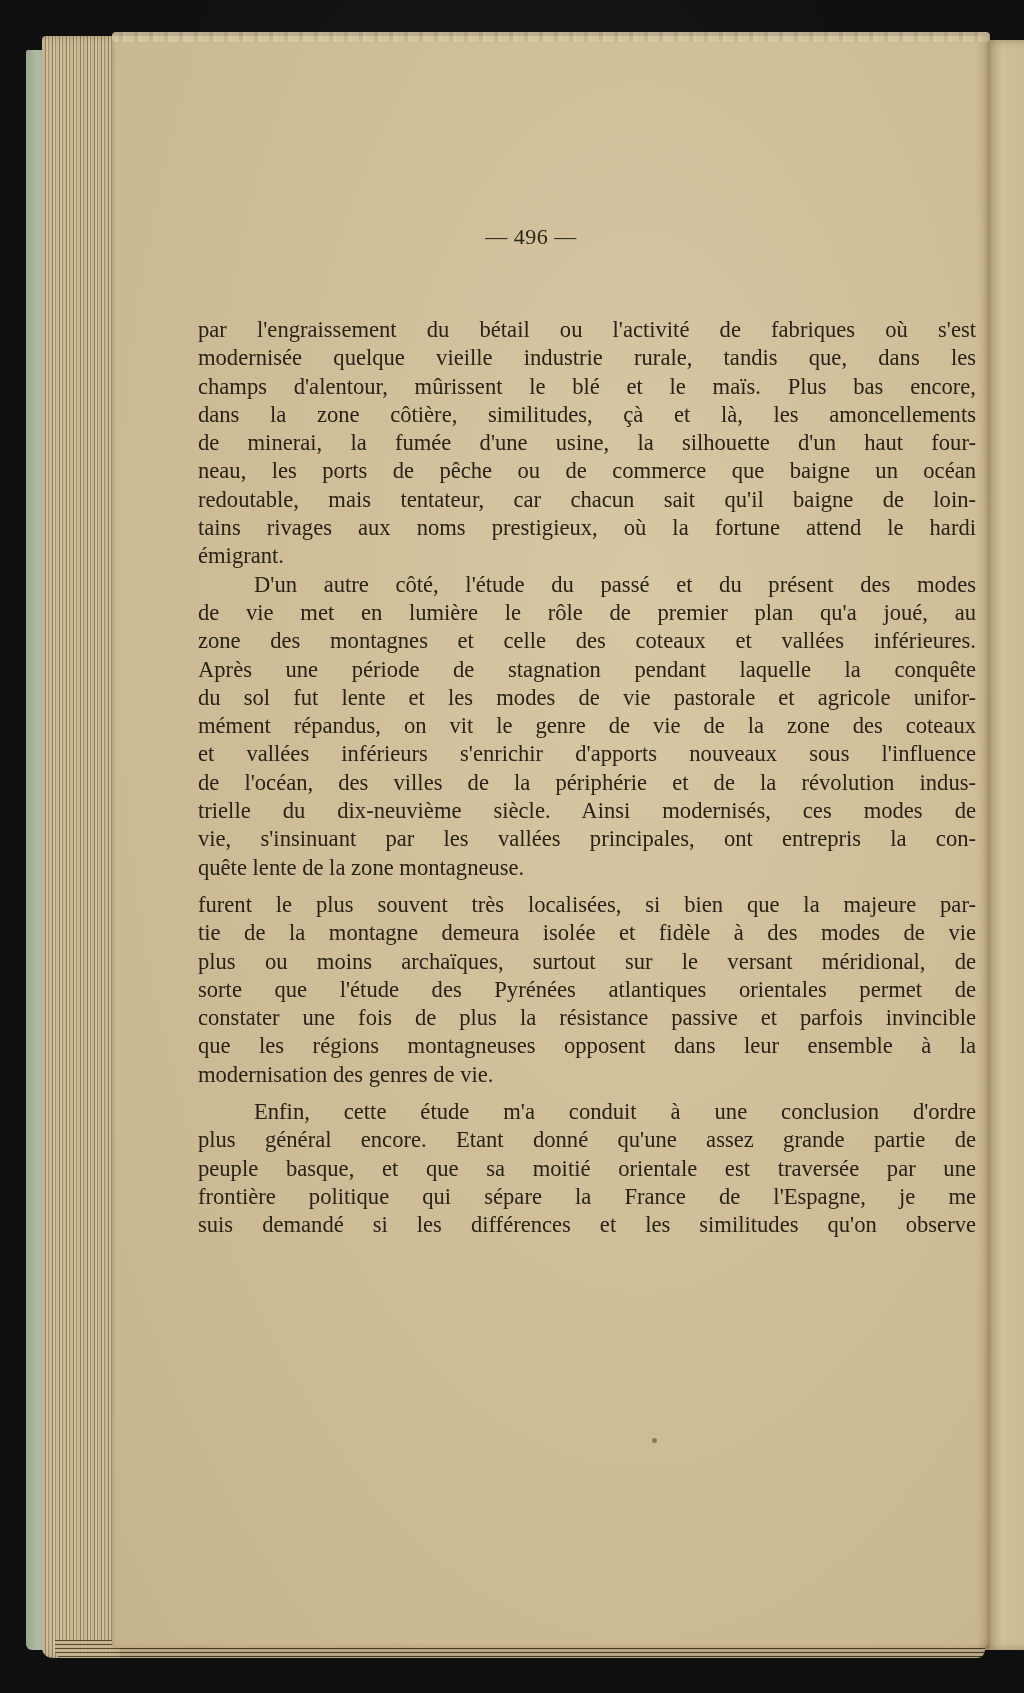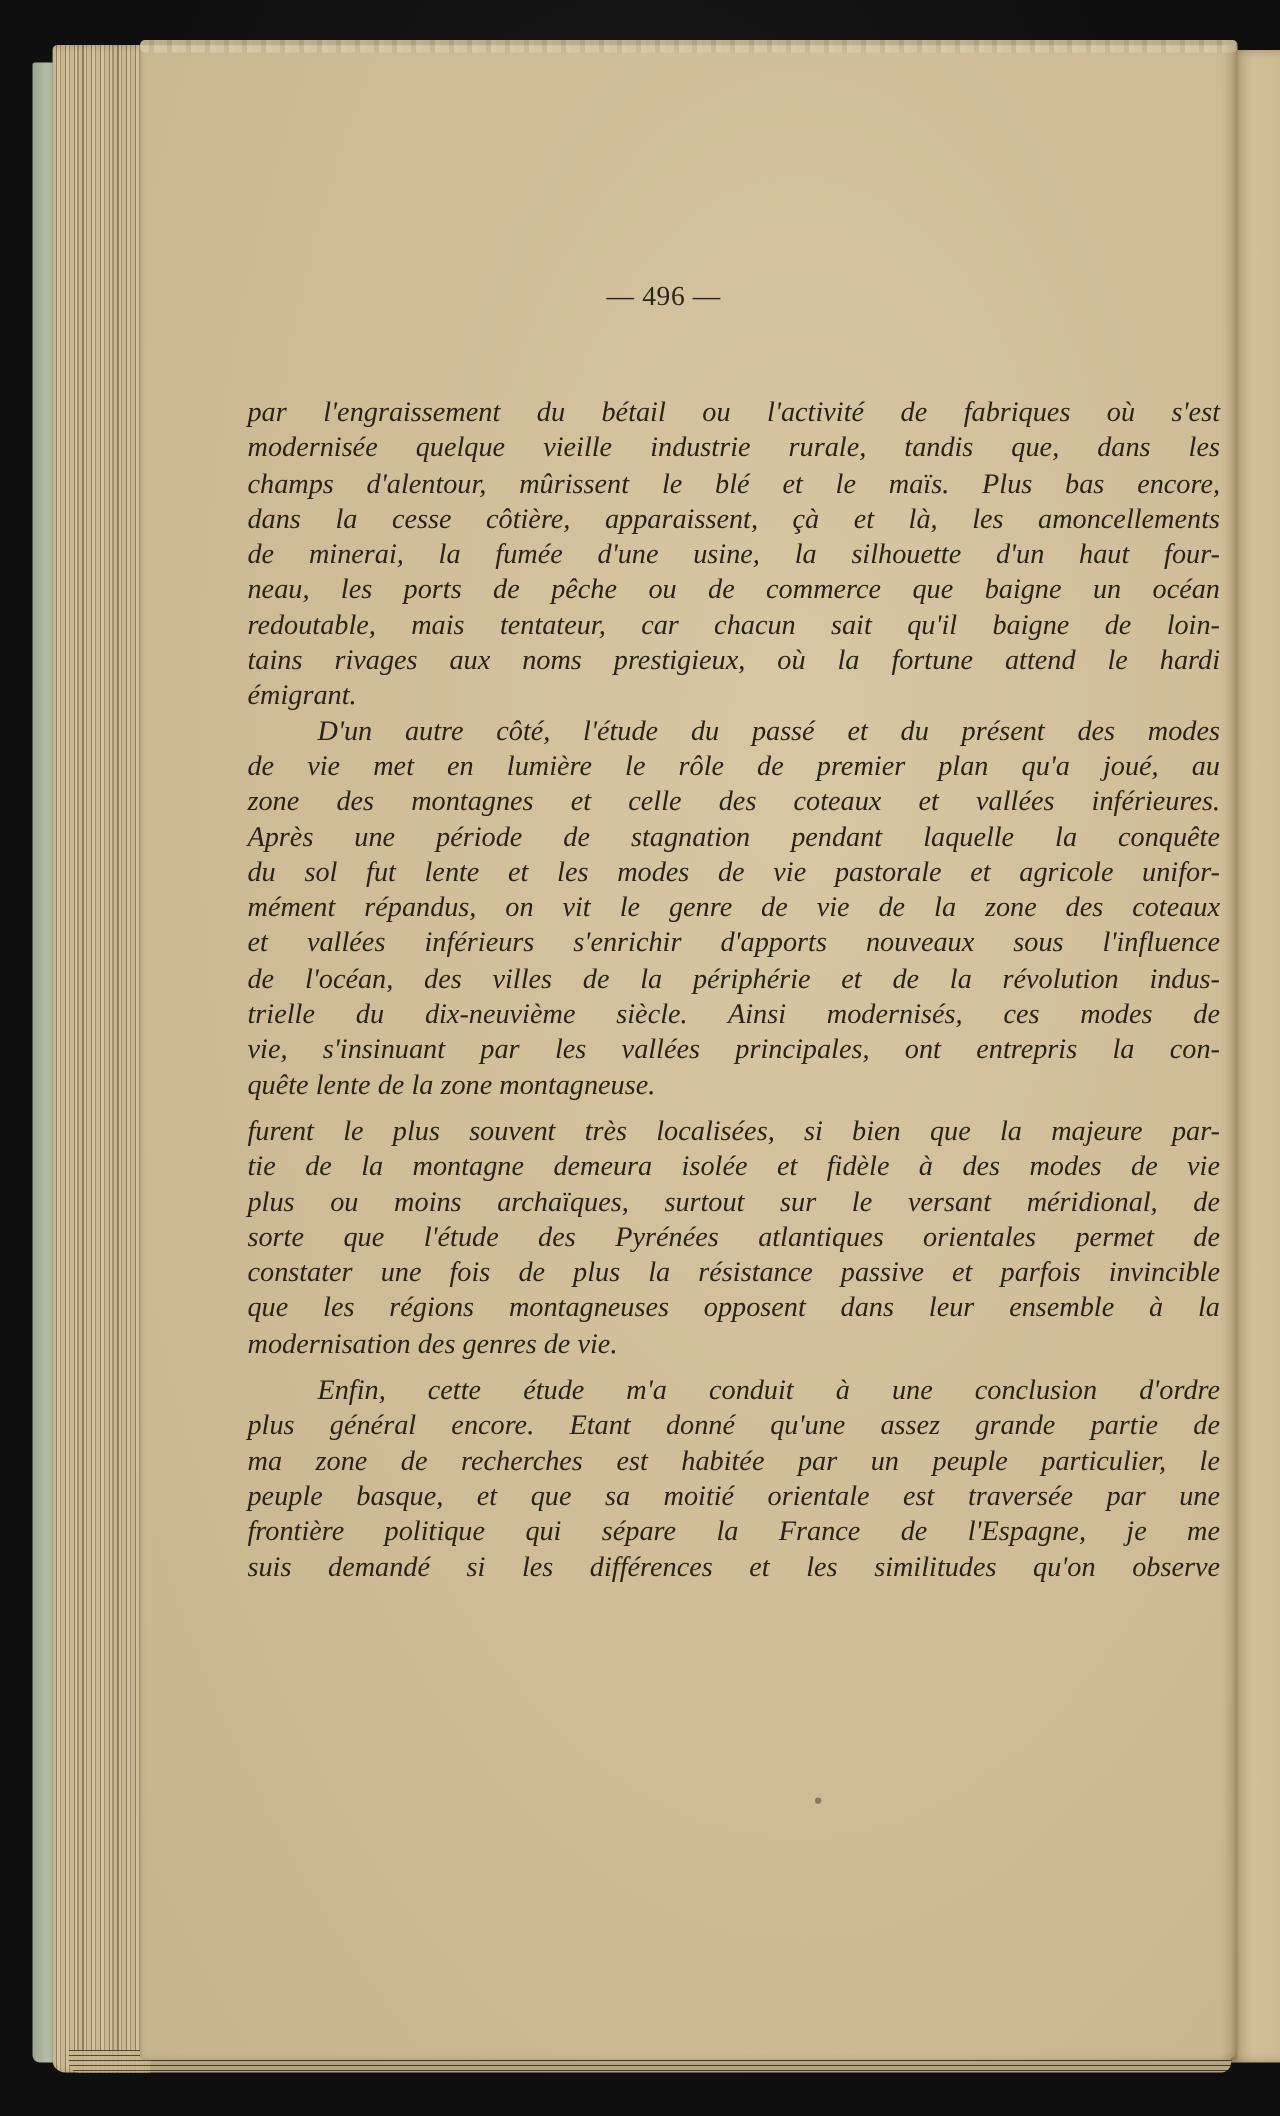--- a/index.html
+++ b/index.html
@@ -128,21 +128,20 @@
       font-size: 22.6px;
       line-height: 28.3px;
     }
     .line {
       display: block;
       text-align: justify;
       text-align-last: justify;
       white-space: nowrap;
       height: 28.3px;
       overflow: visible;
-      font-style: italic;
     }
     .line.last {
       text-align-last: left;
     }
     .line.indent {
       padding-left: 56px;
     }
     .para-gap {
       height: 9px;
     }
@@ -162,21 +161,21 @@
 </div>
 
 <div class="page-number">— 496 —</div>
 
 <div class="text-block">
 
   <div>
     <span class="line">par l'engraissement du bétail ou l'activité de fabriques où s'est</span>
     <span class="line">modernisée quelque vieille industrie rurale, tandis que, dans les</span>
     <span class="line">champs d'alentour, mûrissent le blé et le maïs. Plus bas encore,</span>
-    <span class="line">dans la cesse côtière, apparaissent, çà et là, les amoncellements</span>
+    <span class="line">dans la zone côtière, similitudes, çà et là, les amoncellements</span>
     <span class="line">de minerai, la fumée d'une usine, la silhouette d'un haut four-</span>
     <span class="line">neau, les ports de pêche ou de commerce que baigne un océan</span>
     <span class="line">redoutable, mais tentateur, car chacun sait qu'il baigne de loin-</span>
     <span class="line">tains rivages aux noms prestigieux, où la fortune attend le hardi</span>
     <span class="line last">émigrant.</span>
   </div>
 
   <div>
     <span class="line indent">D'un autre côté, l'étude du passé et du présent des modes</span>
     <span class="line">de vie met en lumière le rôle de premier plan qu'a joué, au</span>
@@ -199,18 +198,17 @@
     <span class="line">sorte que l'étude des Pyrénées atlantiques orientales permet de</span>
     <span class="line">constater une fois de plus la résistance passive et parfois invincible</span>
     <span class="line">que les régions montagneuses opposent dans leur ensemble à la</span>
     <span class="line last">modernisation des genres de vie.</span>
   </div>
   <div class="para-gap"></div>
 
   <div>
     <span class="line indent">Enfin, cette étude m'a conduit à une conclusion d'ordre</span>
     <span class="line">plus général encore. Etant donné qu'une assez grande partie de</span>
-    <span class="line">ma zone de recherches est habitée par un peuple particulier, le</span>
     <span class="line">peuple basque, et que sa moitié orientale est traversée par une</span>
     <span class="line">frontière politique qui sépare la France de l'Espagne, je me</span>
     <span class="line">suis demandé si les différences et les similitudes qu'on observe</span>
   </div>
 </div>
 
 </body></html>

